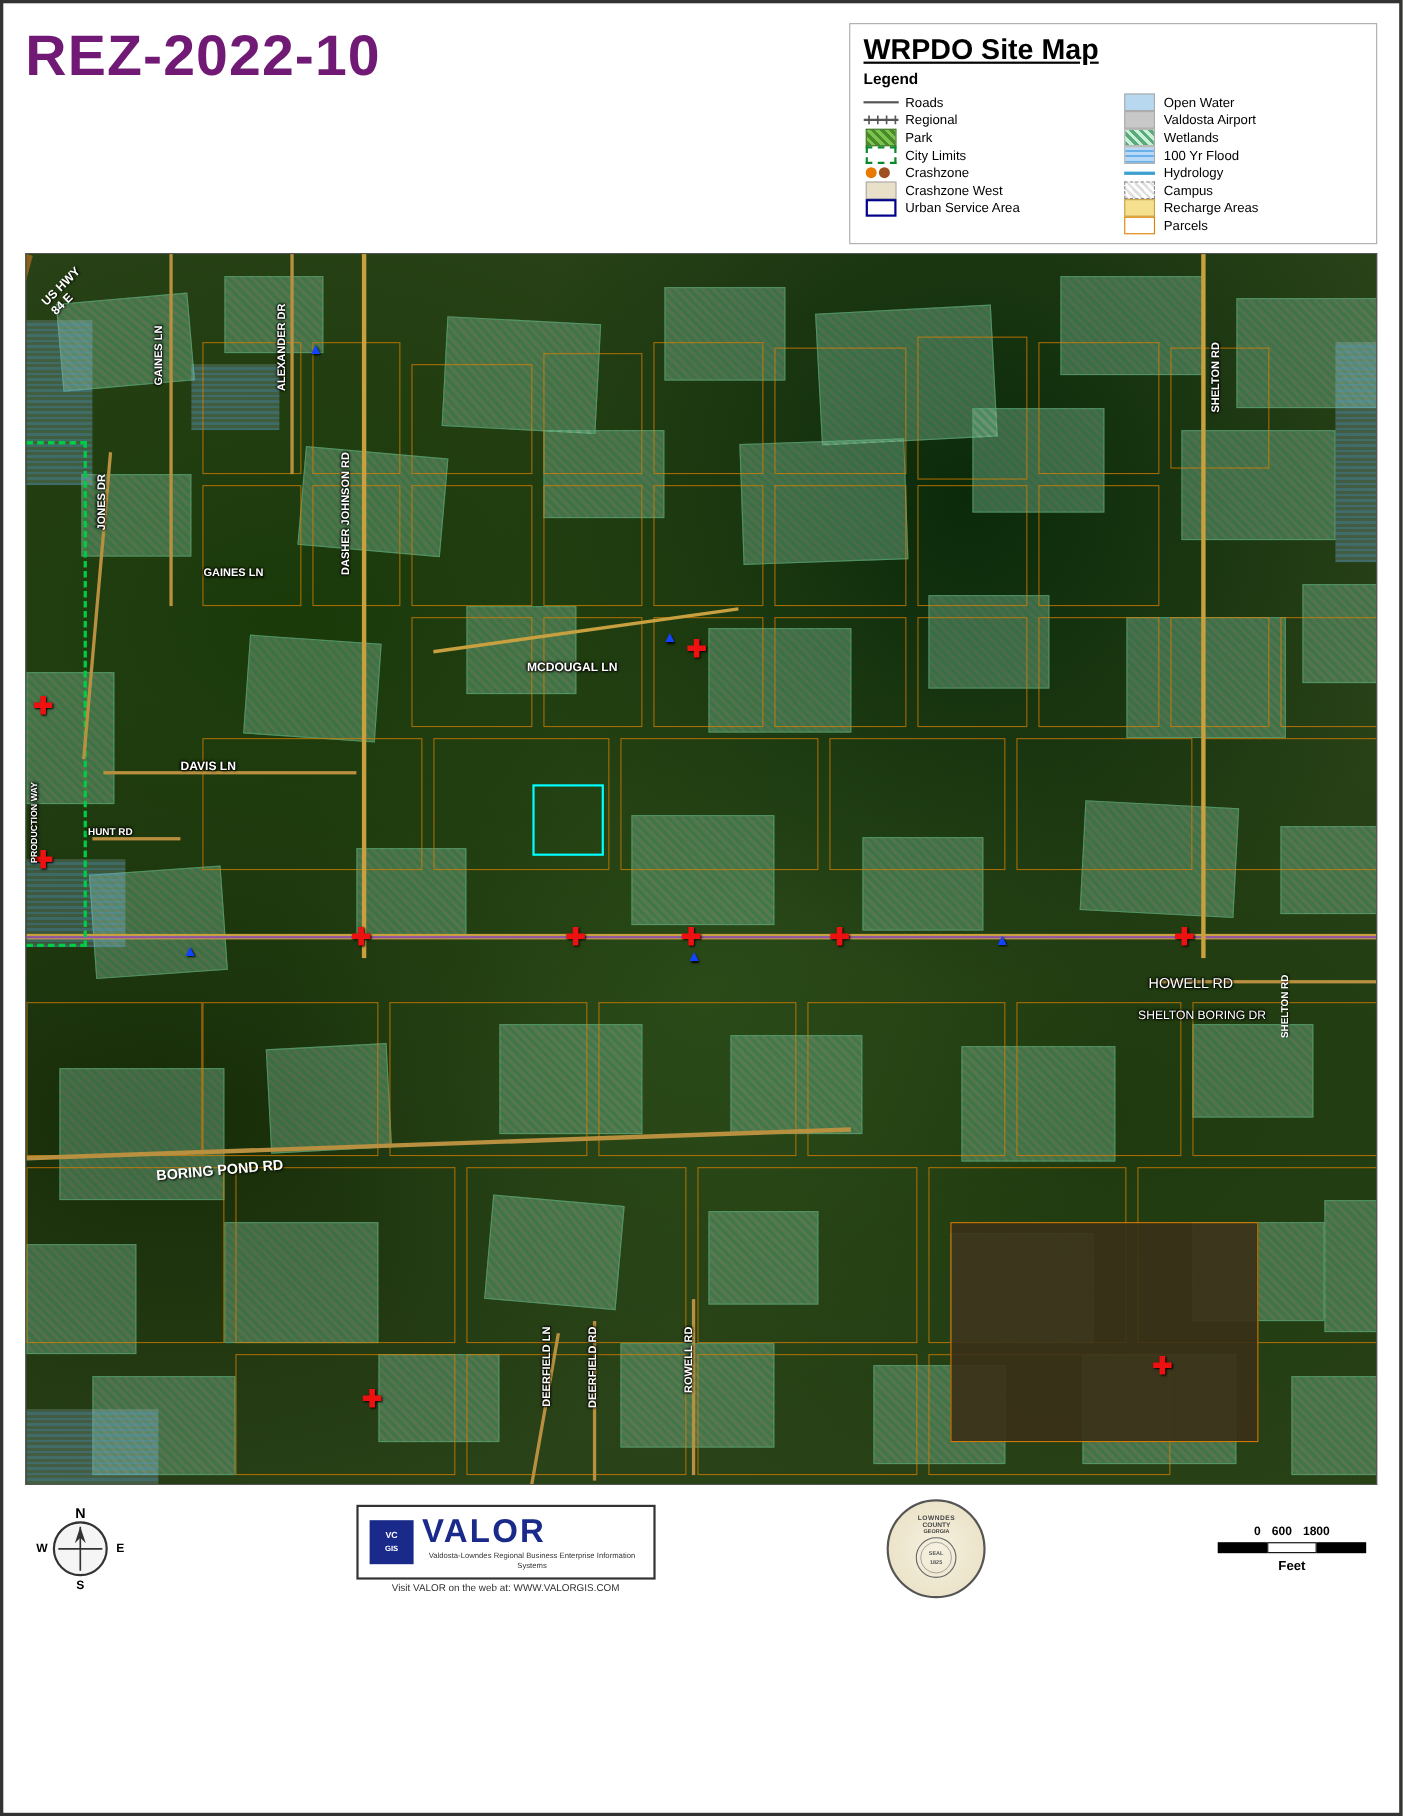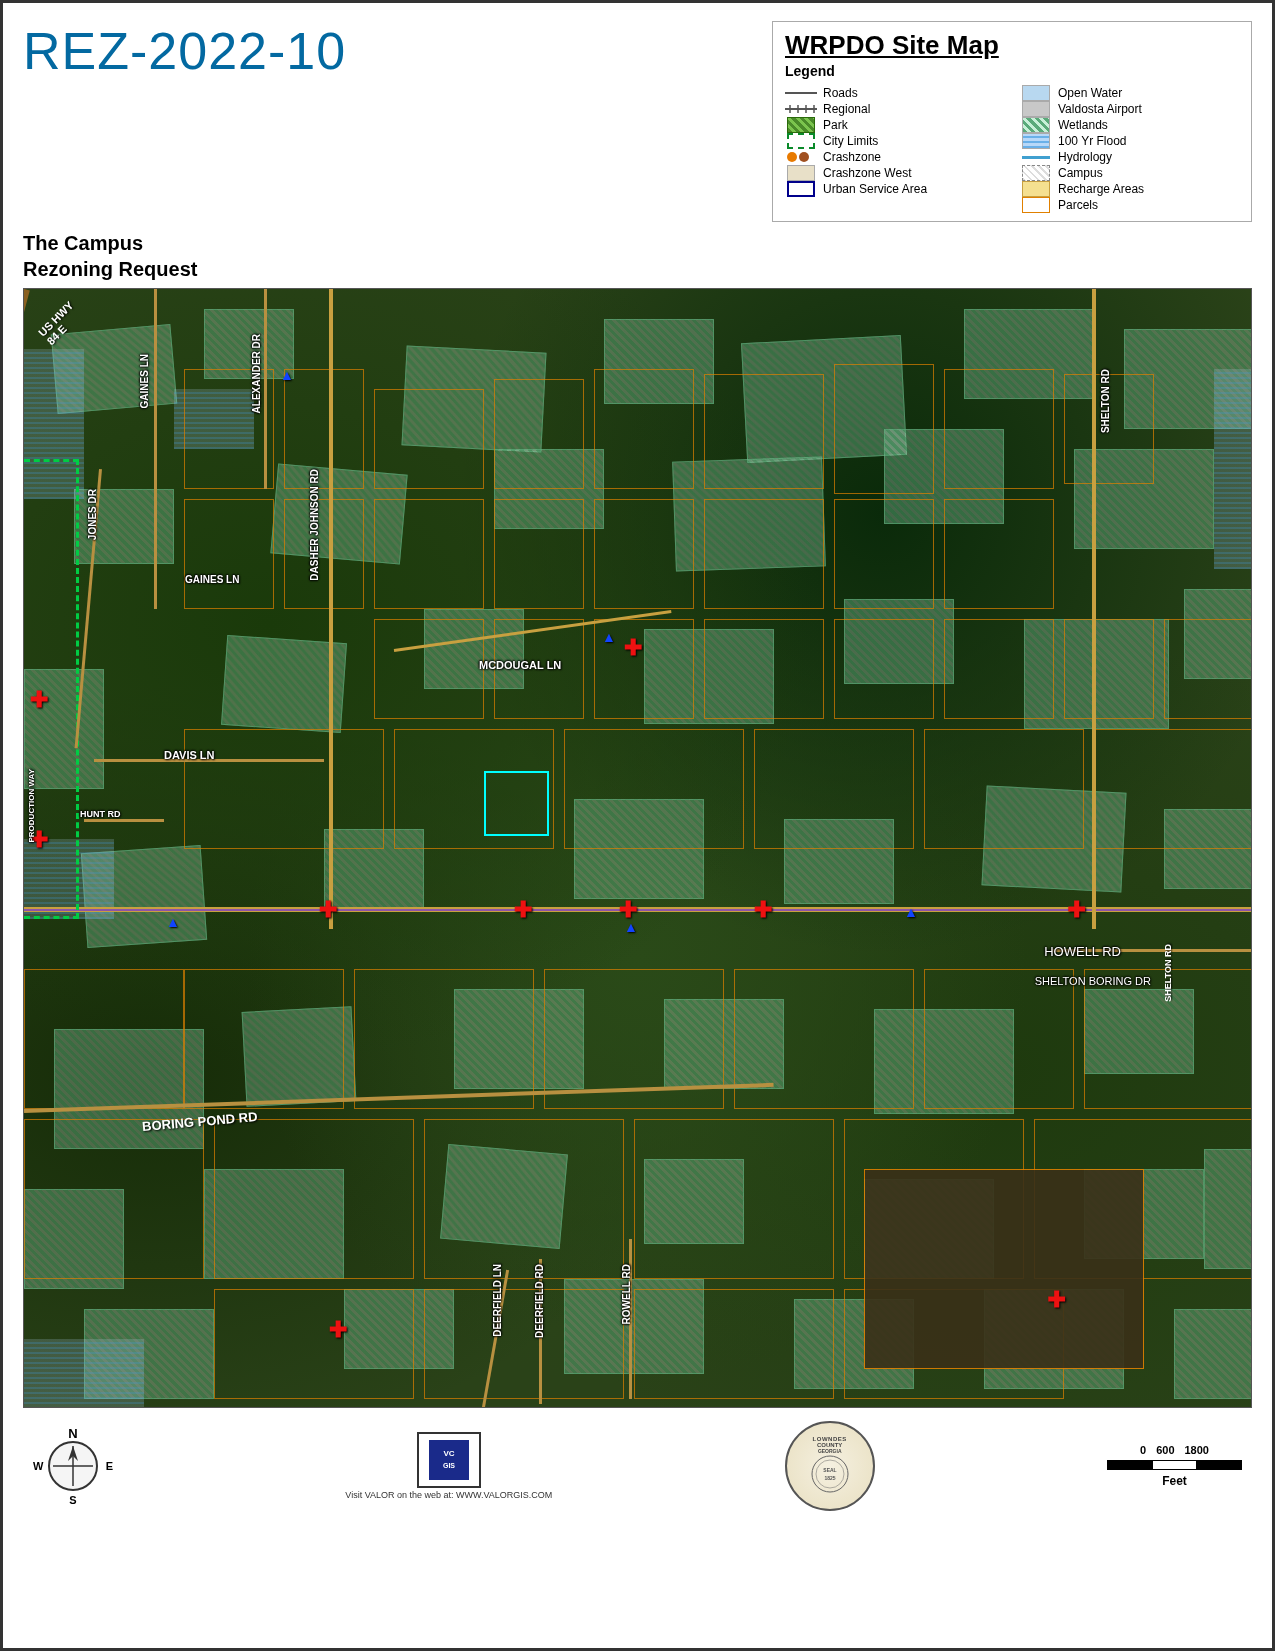--- a/index.html
+++ b/index.html
@@ -24,22 +24,22 @@
     
     .header-area {
       display: flex;
       align-items: flex-start;
       justify-content: space-between;
       margin-bottom: 8px;
     }
 
     .rez-title {
       font-size: 52px;
-      font-weight: 400;
-      color: #0369a1;
+      font-weight: 700;
+      color: #701a75;
       letter-spacing: 1px;
       line-height: 1;
       margin-top: 4px;
     }
 
     .legend-panel {
       border: 1px solid #aaa;
       padding: 8px 12px;
       min-width: 480px;
       background: #fff;
@@ -479,24 +479,20 @@
             <div class="legend-symbol">
               <div class="sym-parcels"></div>
             </div>
             <span>Parcels</span>
           </div>
         </div>
       </div>
     </div>
   </div>
 
-  <div class="map-subtitle">
-    <div>The Campus</div>
-    <div>Rezoning Request</div>
-  </div>
 
   <div class="map-container">
 
     <div class="map-bg"></div>
 
     <div class="wetland-area" style="left:30px;top:40px;width:120px;height:80px;transform:rotate(-5deg);"></div>
     <div class="wetland-area" style="left:180px;top:20px;width:90px;height:70px;"></div>
     <div class="wetland-area" style="left:380px;top:60px;width:140px;height:100px;transform:rotate(3deg);"></div>
     <div class="wetland-area" style="left:580px;top:30px;width:110px;height:85px;"></div>
     <div class="wetland-area" style="left:720px;top:50px;width:160px;height:120px;transform:rotate(-3deg);"></div>
@@ -693,20 +689,24 @@
 
     <div class="logo-area">
       <div class="valor-logo">
         <div class="valor-icon">
           <svg width="36" height="36" viewBox="0 0 36 36">
             <rect x="0" y="0" width="36" height="36" fill="#1a2a8a"></rect>
             <text x="18" y="14" text-anchor="middle" fill="white" font-size="8" font-weight="bold">VC</text>
             <text x="18" y="26" text-anchor="middle" fill="white" font-size="7">GIS</text>
           </svg>
         </div>
+        <div>
+          <div class="valor-text">VALOR</div>
+          <div class="valor-subtitle">Valdosta-Lowndes Regional Business Enterprise Information Systems</div>
+        </div>
       </div>
       <div class="valor-url">Visit VALOR on the web at: WWW.VALORGIS.COM</div>
     </div>
 
     <div class="county-seal">
       <div style="text-align:center;padding:4px;">
         <div style="font-size:6px;font-weight:700;letter-spacing:0.5px;">LOWNDES</div>
         <div style="font-size:6px;font-weight:700;">COUNTY</div>
         <div style="font-size:5px;">GEORGIA</div>
         <svg width="40" height="40" viewBox="0 0 40 40">

